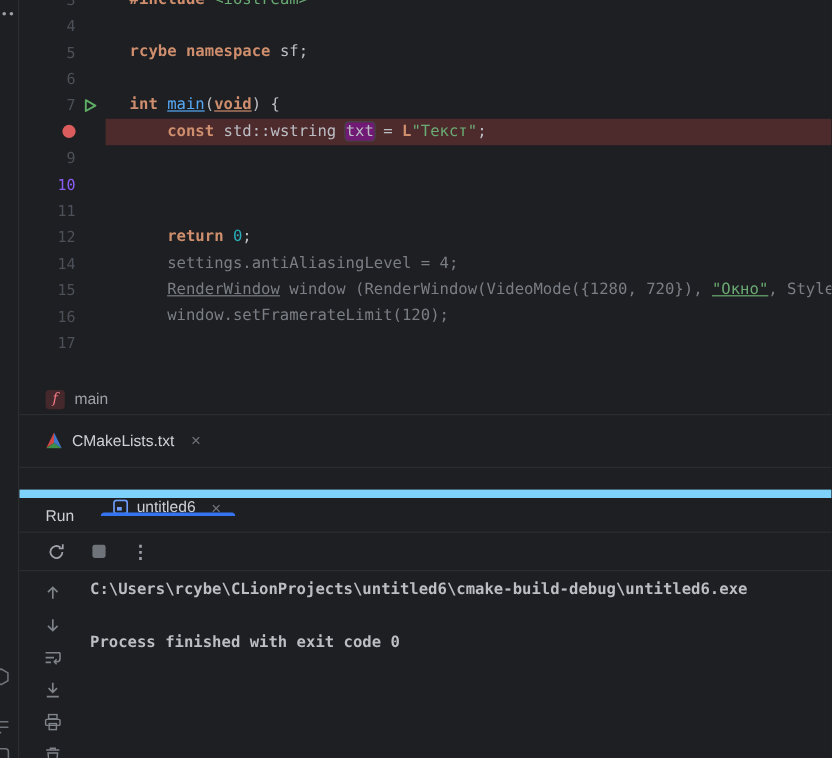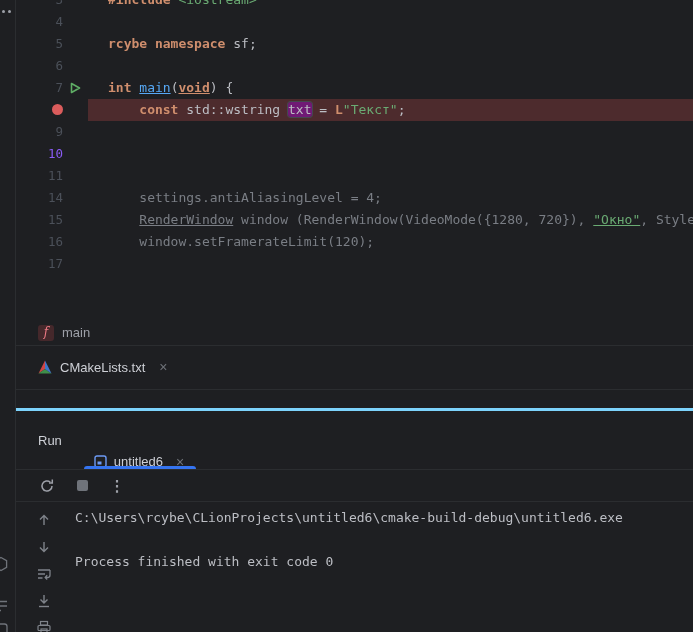--- a/index.html
+++ b/index.html
@@ -50,32 +50,32 @@
   .crumb { color:#9da0a8; }
 
   
   .tabbar { height:44px; flex:none; display:flex; align-items:center; padding-left:22px; border-bottom:1px solid #2b2d30; }
   .tab { display:flex; align-items:flex-start; gap:8px; color:#ced0d6; }
   .close { color:#6f737a; font-size:14px; line-height:1; padding:0 2px; margin-left:4px; }
 
   .spacer { height:18px; flex:none; }
 
   
-  .run-header { height:62px; flex:none; display:flex; align-items:flex-end; border-top:3px solid #7dd3fc; border-bottom:1px solid #2b2d30; }
+  .run-header { height:36px; flex:none; display:flex; align-items:flex-start; border-top:7px solid #7dd3fc; border-bottom:1px solid #2b2d30; }
   .run-title { align-self:center; padding-left:22px; color:#ced0d6; }
   .run-tab { position:relative; margin-left:22px; display:flex; align-items:center; gap:7px; padding:0 10px; color:#ced0d6; }
   .run-tab::after { content:""; position:absolute; left:0; right:0; bottom:0; height:3px; background:#3574f0; border-radius:3px 3px 0 0; }
 
   .run-toolbar { height:32px; flex:none; display:flex; align-items:center; gap:17px; padding-left:22px; border-bottom:1px solid #2b2d30; }
   .tb { display:flex; align-items:center; justify-content:center; width:18px; height:18px; }
   .stopsq { width:11px; height:11px; border-radius:2px; background:#6f737a; }
   .more-v { color:#9da0a8; font-size:15px; font-weight:bold; letter-spacing:0; }
 
   
-  .console { flex:1; display:flex; min-height:0; font-family:"DejaVu Sans Mono", monospace; }
+  .console { flex:1; display:flex; min-height:0; font-family:"DejaVu Sans Mono", monospace;font-weight:bold; }
   .cg { width:59px; flex:none; padding:10px 0 0 20px; display:flex; flex-direction:column; gap:11px; }
   .cg svg { display:block; flex:none; }
   .console-out { flex:1; min-width:0; padding-top:5px; overflow:hidden; }
   .cline { height:22px; line-height:22px; white-space:pre; color:#bcbec4; font-size:13px; }
 </style>
 </head>
 <body>
 
 <div class="app">
 
@@ -103,20 +103,21 @@
           <div class="line"><div class="gutter"><span class="lnum">4</span><span class="gicon"></span></div><div class="code"></div></div>
           <div class="line"><div class="gutter"><span class="lnum">5</span><span class="gicon"></span></div><div class="code"><span class="tk-k">rcybe namespace </span><span class="tk-d">sf;</span></div></div>
           <div class="line"><div class="gutter"><span class="lnum">6</span><span class="gicon"></span></div><div class="code"></div></div>
           <div class="line"><div class="gutter"><span class="lnum">7</span><span class="gicon"><svg width="11" height="12" viewBox="0 0 11 12">
                   <path d="M1.5 1.5 L9.5 6 L1.5 10.5 Z" fill="none" stroke="#5fad65" stroke-width="1.6" stroke-linejoin="round"></path>
                 </svg></span></div><div class="code"><span class="tk-k">int </span><span class="tk-fn tk-u">main</span><span class="tk-d">(</span><span class="tk-k tk-u">void</span><span class="tk-d">) {</span></div></div>
           <div class="line"><div class="gutter"><span class="lnum"><span class="bpdot"></span></span><span class="gicon"></span></div><div class="code bp"><span class="tk-d">    </span><span class="tk-k">const </span><span class="tk-d">std::wstring </span><span class="tk-d tk-box">txt</span><span class="tk-d"> = </span><span class="tk-k">L</span><span class="tk-s">"Текст"</span><span class="tk-d">;</span></div></div>
           <div class="line"><div class="gutter"><span class="lnum">9</span><span class="gicon"></span></div><div class="code"></div></div>
           <div class="line"><div class="gutter"><span class="lnum cur">10</span><span class="gicon"></span></div></div>
           <div class="line"><div class="gutter"><span class="lnum">11</span><span class="gicon"></span></div><div class="code"></div></div>
+          <div class="line"><div class="gutter"><span class="lnum">12</span><span class="gicon"></span></div><div class="code"><span class="tk-d">    </span><span class="tk-k">return </span><span class="tk-n">0</span><span class="tk-d">;</span></div></div>
           <div class="line"><div class="gutter"><span class="lnum">14</span><span class="gicon"></span></div><div class="code"><span class="tk-g">    settings.antiAliasingLevel = 4;</span></div></div>
           <div class="line"><div class="gutter"><span class="lnum">15</span><span class="gicon"></span></div><div class="code"><span class="tk-g">    </span><span class="tk-g tk-u">RenderWindow</span><span class="tk-g"> window (RenderWindow(VideoMode({1280, 720}), </span><span class="tk-s tk-u">"Окно"</span><span class="tk-g">, Style</span></div></div>
           <div class="line"><div class="gutter"><span class="lnum">16</span><span class="gicon"></span></div><div class="code"><span class="tk-g">    window.setFramerateLimit(120);</span></div></div>
           <div class="line"><div class="gutter"><span class="lnum">17</span><span class="gicon"></span></div><div class="code"></div></div>
         </div>
     </div>
 
     <div class="breadcrumbs">
       <span class="f-icon">f</span>
       <span class="crumb">main</span>

